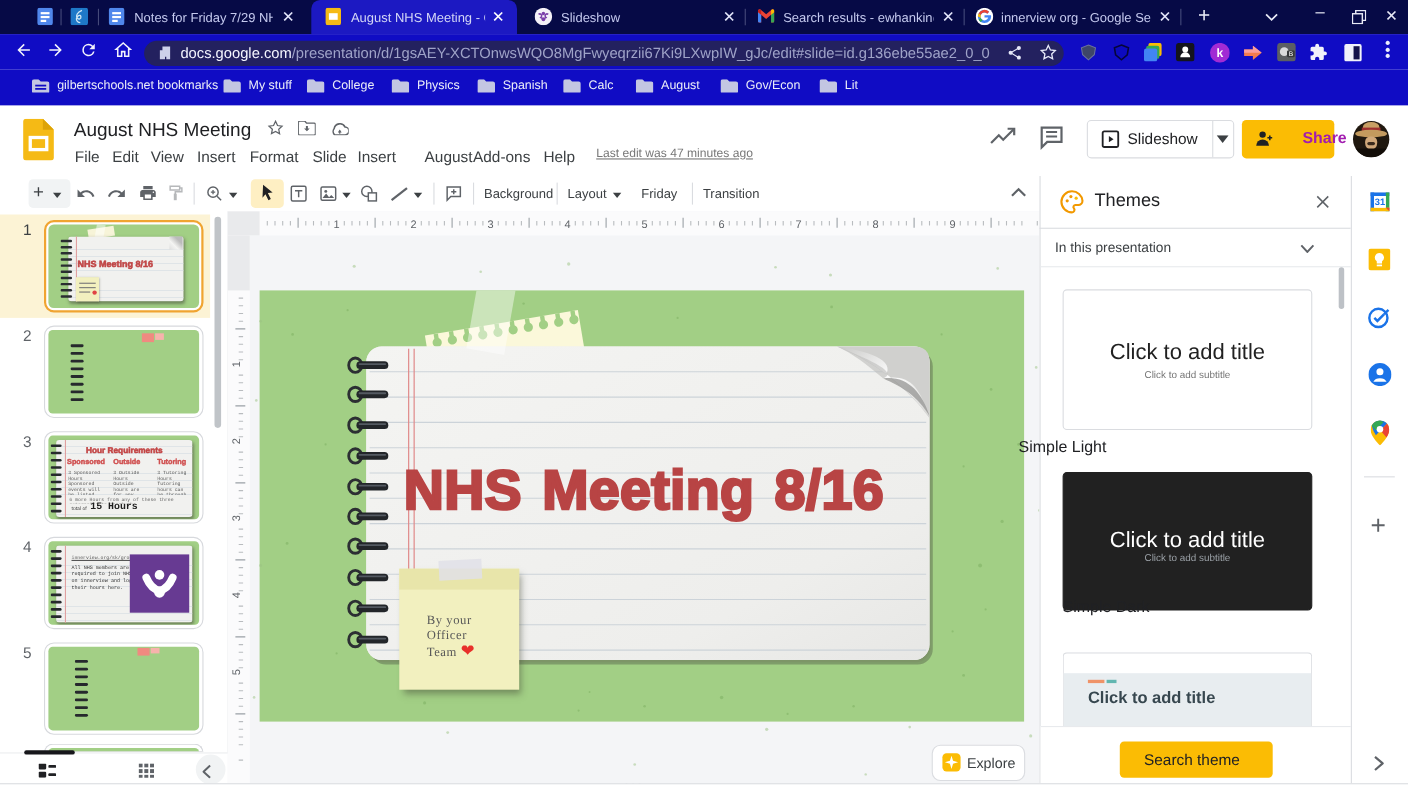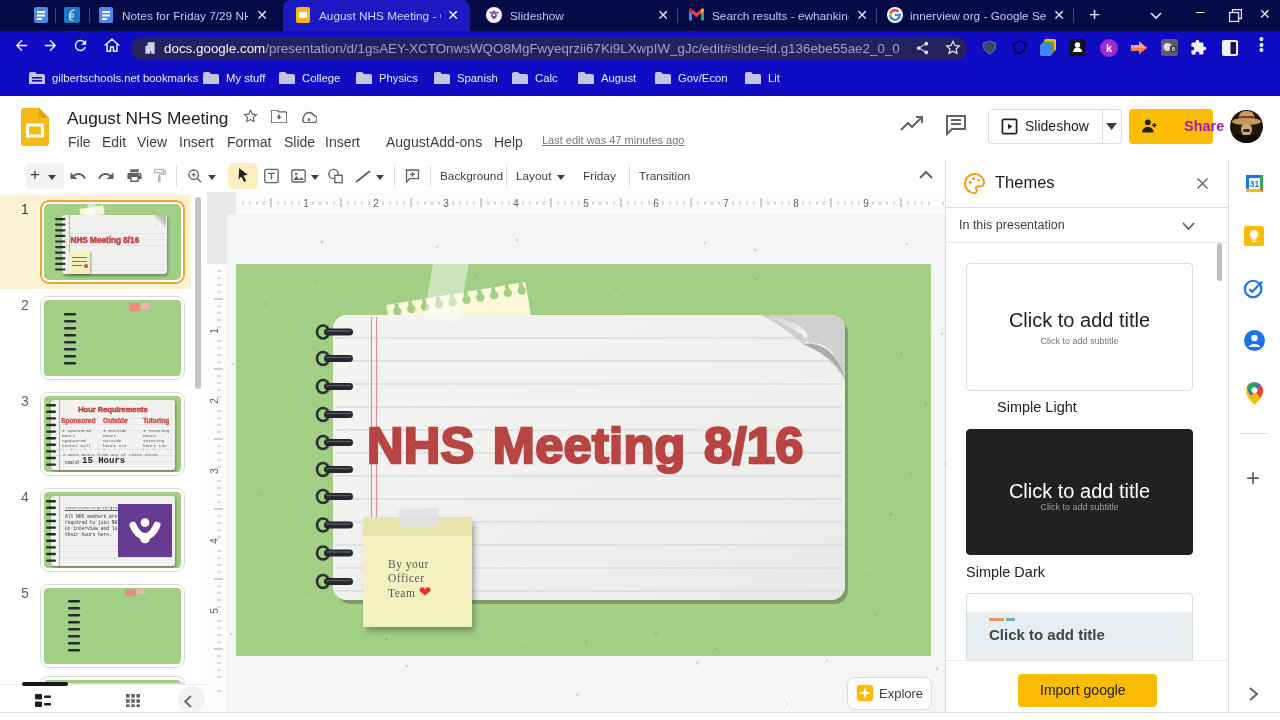--- a/index.html
+++ b/index.html
@@ -886,40 +886,40 @@
 <div class="abs" style="left:959px;top:218px;font-size:12.5px;color:#3c4043">In this presentation</div>
 <svg class="abs" style="left:1182px;top:222px" width="13" height="8">
     <path d="M1 1 L6.5 7 L12 1" stroke="#5f6368" stroke-width="1.8" fill="none"></path>
   </svg>
 <div class="abs" style="left:945px;top:242px;width:283px;height:1px;background:#e8eaed"></div>
 
 <div class="themecard" style="left:966px;top:263px;width:227px;height:128px">
   <div style="position:absolute;left:0;top:45px;width:225px;text-align:center;font-size:20px;color:#212121">Click to add title</div>
   <div style="position:absolute;left:0;top:72px;width:225px;text-align:center;font-size:9px;color:#757575">Click to add subtitle</div>
 </div>
-<div class="cardlabel" style="left:997px;top:399px">Simple Light</div>
+<div class="cardlabel" style="left:926px;top:399px">Simple Light</div>
 
 <div class="themecard" style="left:966px;top:429px;width:227px;height:126px;background:#212121;border-color:#212121">
   <div style="position:absolute;left:0;top:50px;width:225px;text-align:center;font-size:20px;color:#fff">Click to add title</div>
   <div style="position:absolute;left:0;top:72px;width:225px;text-align:center;font-size:9px;color:#9aa0a6">Click to add subtitle</div>
 </div>
-<div class="cardlabel" style="left:966px;top:564px">Simple Dark</div>
+<div class="cardlabel" style="left:966px;top:544px">Simple Dark</div>
 
 <div class="themecard" style="left:966px;top:593px;width:227px;height:67px;border-bottom:none;border-radius:4px 4px 0 0">
   <div style="position:absolute;left:0;top:18px;width:225px;height:49px;background:#e8edf0"></div>
   <div style="position:absolute;left:22px;top:24px;width:15px;height:3px;background:#ef9368"></div>
   <div style="position:absolute;left:39px;top:24px;width:9px;height:3px;background:#62b6b0"></div>
   <div style="position:absolute;left:22px;top:32px;font-size:15px;font-weight:bold;color:#37474f">Click to add title</div>
 </div>
 
 <div class="abs" style="left:1217px;top:243px;width:5px;height:38px;background:#bdc1c6;border-radius:3px"></div>
 
 <div class="abs" style="left:946px;top:660px;width:282px;height:52px;background:#fff;border-top:1px solid #e8eaed"></div>
 <div class="abs" style="left:1018px;top:674px;width:139px;height:33px;background:#fbbc04;border-radius:4px"></div>
-<div class="abs" style="left:1040px;top:682px;font-size:14px;font-weight:500;color:#202124">Import google</div>
+<div class="abs" style="left:1040px;top:682px;font-size:14px;font-weight:500;color:#202124">Search theme</div>
 
 <div id="sidebar"></div>
 <svg class="abs" style="left:1244px;top:173px" width="21" height="21">
     <rect x="2" y="2" width="17" height="17" fill="#fff" stroke="#e0e0e0" stroke-width="0.5"></rect>
     <rect x="2" y="2" width="17" height="3.2" fill="#1a73e8"></rect>
     <rect x="2" y="2" width="3.2" height="17" fill="#1a73e8"></rect>
     <rect x="15.8" y="2" width="3.2" height="17" fill="#34a853"></rect>
     <rect x="2" y="15.8" width="17" height="3.2" fill="#fbbc04"></rect>
     <path d="M15.8 15.8 h3.2 v3.2z" fill="#ea4335"></path>
     <rect x="5.2" y="5.2" width="10.6" height="10.6" fill="#fff"></rect>

